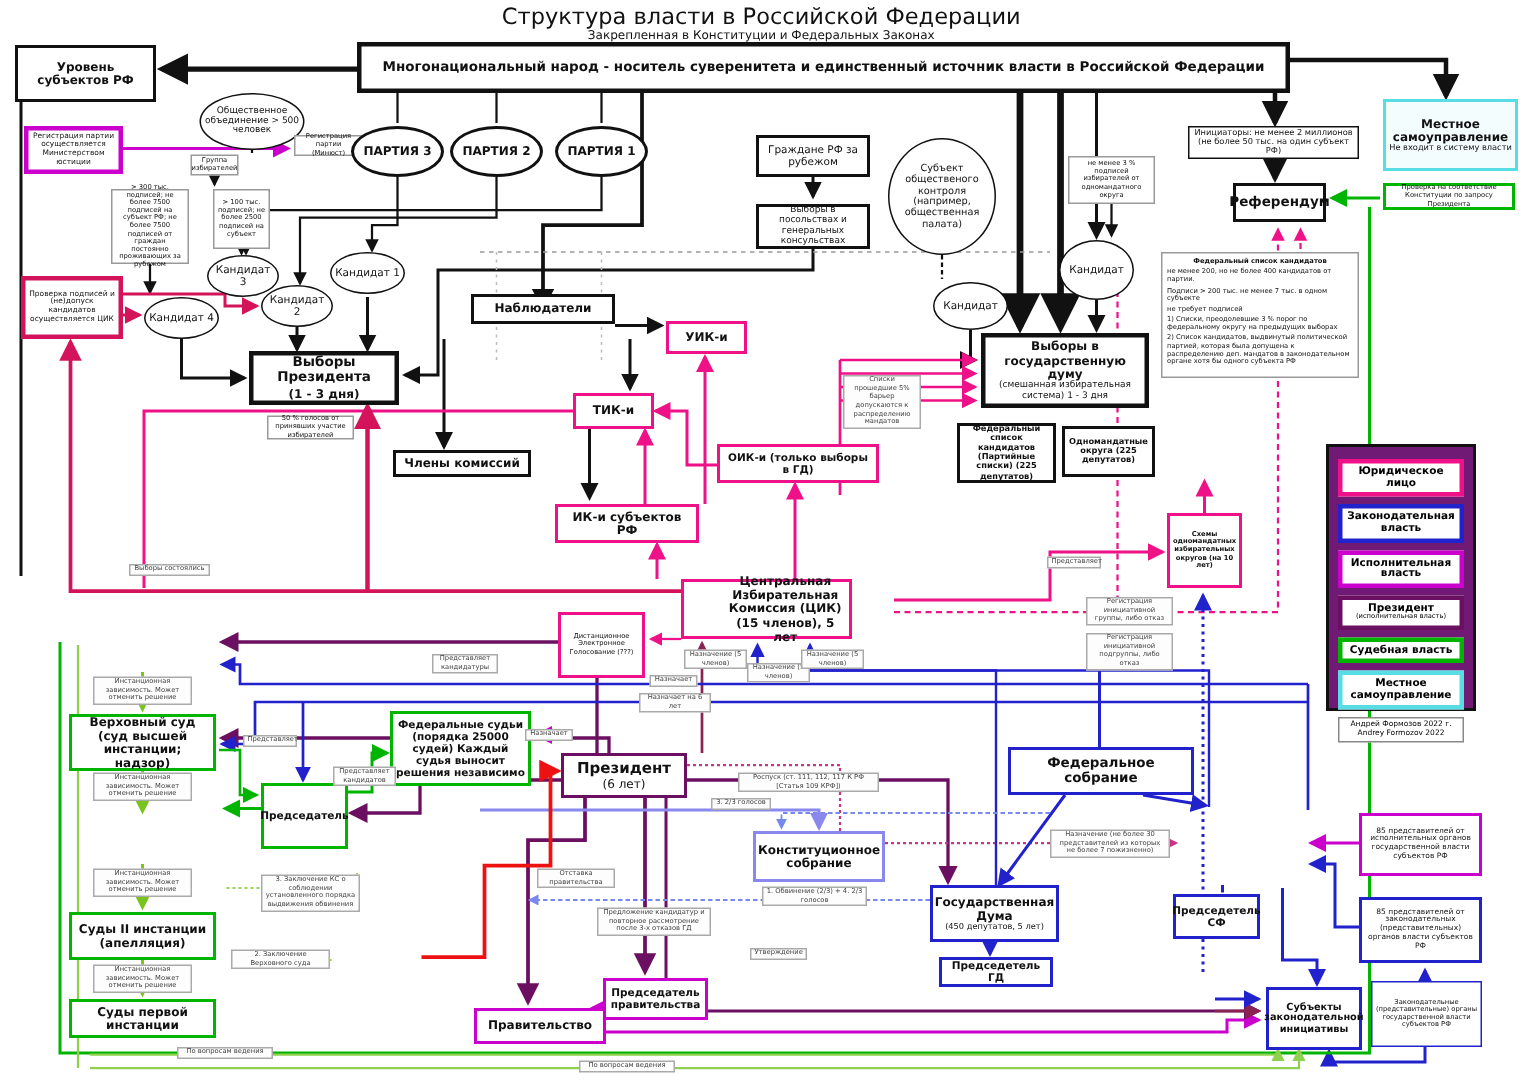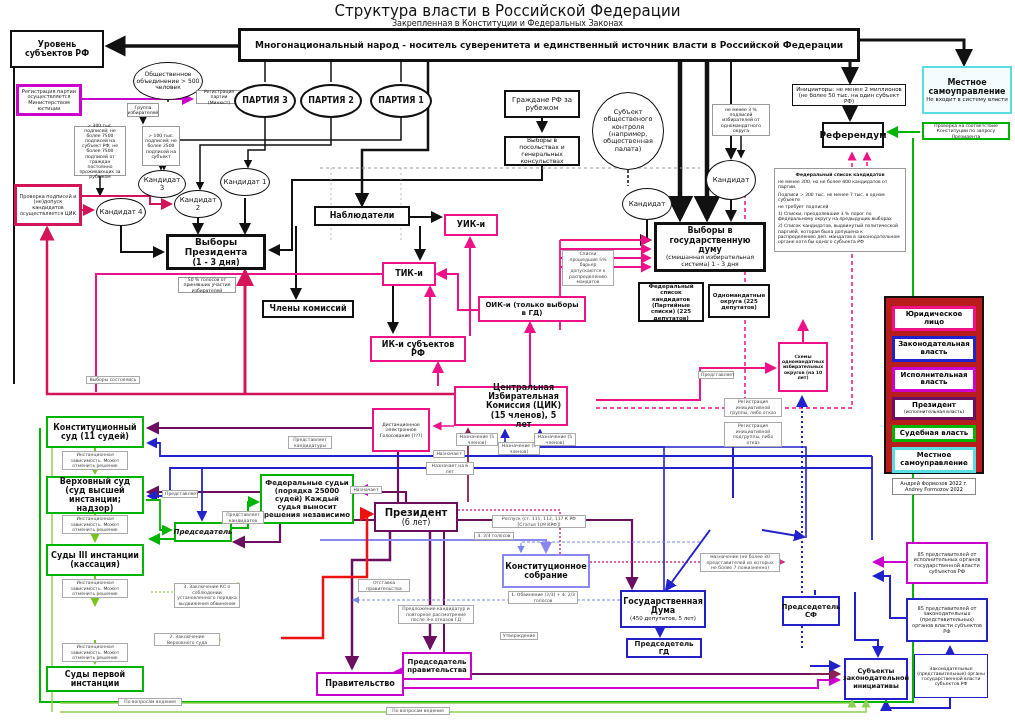--- a/index.html
+++ b/index.html
@@ -13,21 +13,21 @@
   .t9{font-size:9px;} .t10{font-size:10px;} .t7{font-size:7px;} .t65{font-size:6.5px;}
   .t6{font-size:6px;} .t55{font-size:5.5px;} .t5{font-size:5px;} .t45{font-size:4.5px;}
   .w3{border-width:3px;} .w25{border-width:2.5px;} .w15{border-width:1.5px;} .w1{border-width:1px;}
   .b-pink{border-color:#ee1188;} .b-crimson{border-color:#d4145a;} .b-mag{border-color:#cc00cc;}
   .b-blue{border-color:#2222cc;} .b-purple{border-color:#6b1060;} .b-green{border-color:#00b400;}
   .b-cyan{border-color:#58dde4;background:#f3fdfe;} .b-lav{border-color:#8888ee;}
   .b-gray{border-color:#999;}
   .chip{position:absolute;font-size:4.5px;font-weight:normal;color:#444;background:#fdfdfd;
         border:1px solid #aaa;padding:0 2px;text-align:center;z-index:3;line-height:1.25;box-sizing:border-box;}
   .titlebar{position:absolute;left:0;right:0;text-align:center;z-index:2;color:#111;}
-  #legend{position:absolute;z-index:2;background:#b91c1c;border:2px solid #111;display:flex;
+  #legend{position:absolute;z-index:2;background:#701a75;border:2px solid #111;display:flex;
           flex-direction:column;align-items:center;justify-content:flex-start;gap:5px;padding:8px 4px 4px;box-sizing:border-box;}
   .leg-item{width:84px;background:#fff;border:3px solid #000;display:flex;flex-direction:column;align-items:center;
             justify-content:center;font-size:7px;font-weight:bold;text-align:center;padding:2px 1px;box-sizing:border-box;line-height:1.1;}
   .leg-sub{font-size:4.5px;font-weight:normal;}
   .credit{width:84px;background:#fff;border:1px solid #888;font-size:5px;text-align:center;line-height:1.3;padding:1px;box-sizing:border-box;}
   .doc::before{content:"";position:absolute;top:-2px;right:-2px;width:13px;height:13px;
                background:linear-gradient(225deg,#fff 46%,#111 50%,#fff 58%);}
 </style>
 </head>
 <body>
@@ -240,21 +240,21 @@
   <div class="node ell w15 t7 nrm" style="left:174px;top:190px;width:48px;height:28px;">Кандидат 2</div>
   <div class="node ell w15 t7 nrm" style="left:96px;top:198px;width:50px;height:28px;">Кандидат 4</div>
   <div class="node w3 b-crimson t5 nrm" style="left:14px;top:184px;width:68px;height:42px;">Проверка подписей и (не)допуск кандидатов осуществляется ЦИК</div>
   <div class="node ell w15 t7 nrm" style="left:622px;top:188px;width:50px;height:32px;">Кандидат</div>
   <div class="node ell w15 t7 nrm" style="left:706px;top:160px;width:50px;height:40px;">Кандидат</div>
   <div class="node w3" style="left:166px;top:234px;width:100px;height:36px;">
     <span class="t9">Выборы Президента</span>
     <span>(1 - 3 дня)</span>
   </div>
   <div class="node w1 b-gray t45 nrm" style="left:178px;top:277px;width:58px;height:16px;">50 % голосов от принявших участие избирателей</div>
-  <div class="node" style="left:314px;top:206px;width:96px;height:20px;">Наблюдатели</div>
+  <div class="node" style="left:314px;top:196px;width:96px;height:20px;">Наблюдатели</div>
   <div class="node b-pink" style="left:444px;top:214px;width:54px;height:22px;">УИК-и</div>
   <div class="node b-pink" style="left:382px;top:262px;width:54px;height:24px;">ТИК-и</div>
   <div class="node" style="left:262px;top:300px;width:92px;height:18px;">Члены комиссий</div>
   <div class="node b-pink t7" style="left:478px;top:296px;width:108px;height:26px;">ОИК-и (только выборы в ГД)</div>
   <div class="node b-pink" style="left:370px;top:336px;width:96px;height:26px;">ИК-и субъектов РФ</div>
   <div class="node w25 b-pink" style="left:454px;top:386px;width:114px;height:40px;padding-left:27px;">Центральная Избирательная Комиссия (ЦИК) (15 членов), 5 лет</div>
   <div class="node b-pink t45 nrm" style="left:372px;top:408px;width:58px;height:44px;">Дистанционное Электронное Голосование (???)</div>
   <div class="node w3" style="left:654px;top:222px;width:112px;height:50px;">
     <span>Выборы в государственную думу</span>
     <span class="t6 nrm">(смешанная избирательная система) 1 - 3 дня</span>
@@ -264,31 +264,31 @@
   <div class="node b-pink t45" style="left:778px;top:342px;width:50px;height:50px;">Схемы одномандатных избирательных округов (на 10 лет)</div>
   <div class="node w1 b-gray nrm" style="left:774px;top:168px;width:132px;height:84px;align-items:flex-start;justify-content:flex-start;text-align:left;padding:3px;gap:2px;">
     <span class="t45" style="font-weight:bold;align-self:center;">Федеральный список кандидатов</span>
     <span class="t45">не менее 200, но не более 400 кандидатов от партии.</span>
     <span class="t45">Подписи &gt; 200 тыс. не менее 7 тыс. в одном субъекте</span>
     <span class="t45">не требует подписей</span>
     <span class="t45">1) Списки, преодолевшие 3 % порог по федеральному округу на предыдущих выборах</span>
     <span class="t45">2) Список кандидатов, выдвинутый политической партией, которая была допущена к распределению деп. мандатов в законодательном органе хотя бы одного субъекта РФ</span>
   </div>
 
-  <div class="node w25 b-green" style="left:46px;top:416px;width:98px;height:32px;">Конституционный суд (11 судей)</div>
   <div class="node w25 b-green" style="left:46px;top:476px;width:98px;height:38px;">Верховный суд (суд высшей инстанции; надзор)</div>
-  <div class="node w25 b-green" style="left:46px;top:544px;width:98px;height:32px;">Суды III инстанции (кассация)</div>
+  <div class="node w25 b-green" style="left:46px;top:608px;width:98px;height:32px;">Суды II инстанции (апелляция)</div>
   <div class="node w25 b-green" style="left:46px;top:666px;width:98px;height:26px;">Суды первой инстанции</div>
-  <div class="node w25 b-green t7" style="left:174px;top:522px;width:58px;height:20px;font-style:italic;">Председатель</div>
+  <div class="node w25 b-green t7" style="left:174px;top:522px;width:58px;height:44px;">Председатель</div>
   <div class="node w25 b-green t7" style="left:260px;top:474px;width:94px;height:50px;">Федеральные судьи (порядка 25000 судей) Каждый судья выносит решения независимо</div>
   <div class="node w25 b-purple" style="left:374px;top:502px;width:84px;height:30px;">
     <span class="t10">Президент</span>
     <span class="nrm">(6 лет)</span>
   </div>
   <div class="node b-lav" style="left:502px;top:554px;width:88px;height:34px;">Конституционное собрание</div>
+  <div class="node w25 b-blue t9" style="left:672px;top:498px;width:124px;height:32px;">Федеральное собрание</div>
   <div class="node w25 b-blue t7" style="left:782px;top:596px;width:58px;height:30px;">Председетель СФ</div>
   <div class="node w25 b-blue" style="left:620px;top:590px;width:86px;height:38px;">
     <span>Государственная Дума</span>
     <span class="t55 nrm">(450 депутатов, 5 лет)</span>
   </div>
   <div class="node w25 b-blue t7" style="left:626px;top:638px;width:76px;height:20px;">Председетель ГД</div>
   <div class="node w25 b-mag" style="left:316px;top:672px;width:88px;height:24px;">Правительство</div>
   <div class="node w25 b-mag t7" style="left:402px;top:652px;width:70px;height:28px;">Председатель правительства</div>
   <div class="node w25 b-blue t65" style="left:844px;top:658px;width:64px;height:42px;">Субъекты законодательной инициативы</div>
   <div class="node w25 b-mag t5 nrm" style="left:906px;top:542px;width:82px;height:42px;">85 представителей от исполнительных органов государственной власти субъектов РФ</div>

